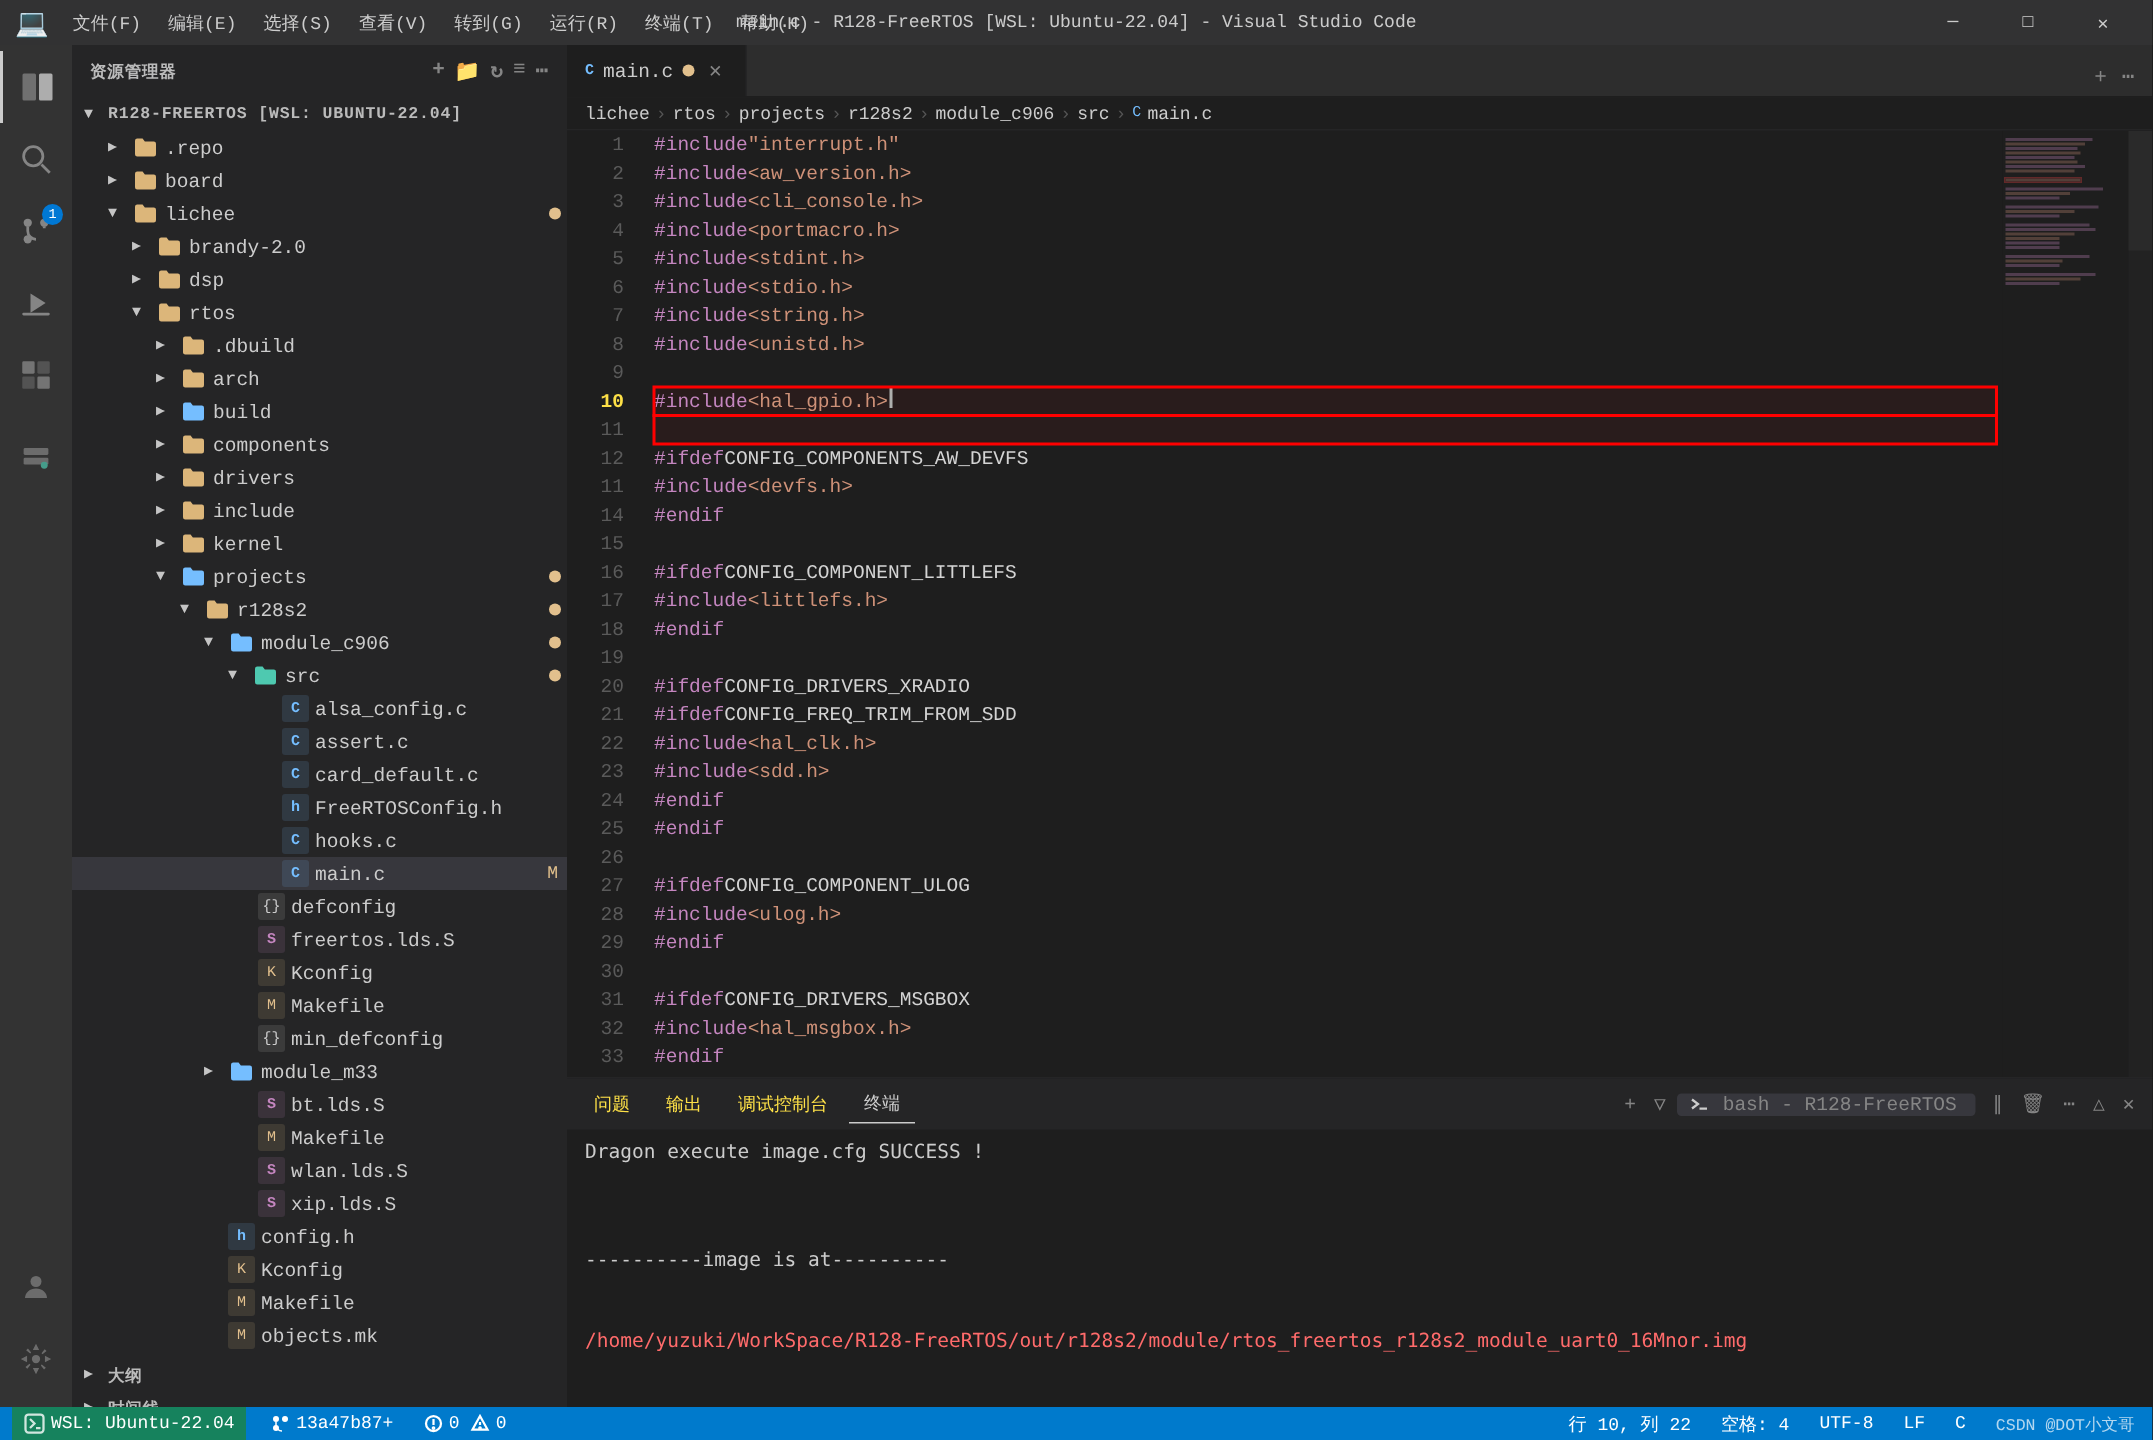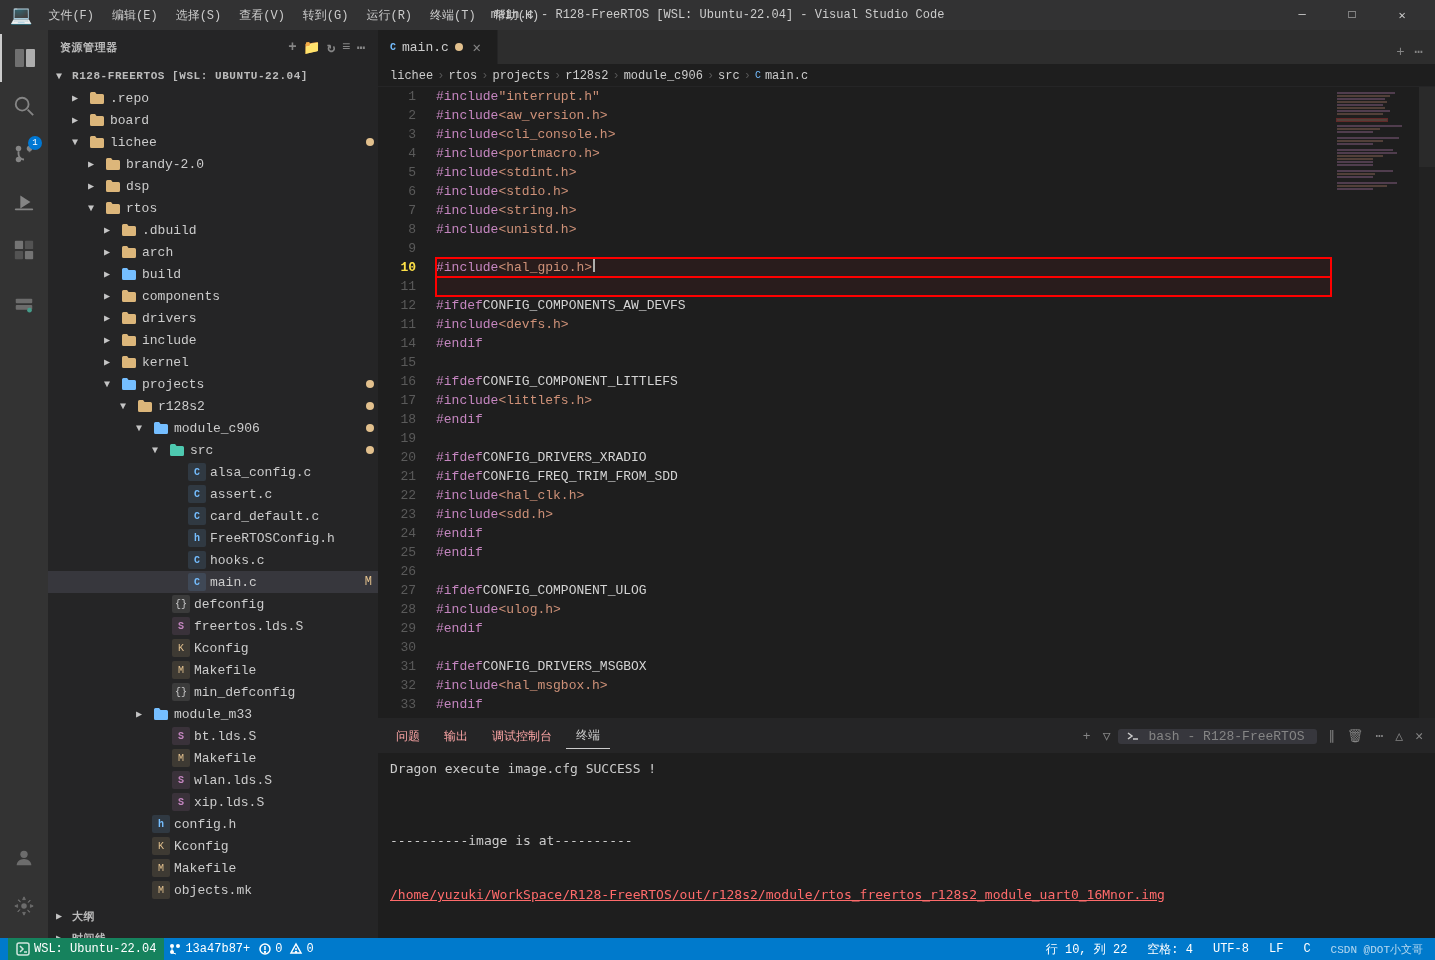--- a/index.html
+++ b/index.html
@@ -348,21 +348,21 @@
       align-items: center;
       padding: 0 8px;
       gap: 4px;
       border-bottom: 1px solid #1e1e1e;
       flex-shrink: 0;
     }
     .panel-tab {
       padding: 4px 10px;
       font-size: 12px;
       cursor: pointer;
-      color: #fca5a5;
+      color: #fde047;
     }
     .panel-tab.active {
       color: #cccccc;
       border-bottom: 1px solid #cccccc;
     }
     .panel-tab-actions {
       margin-left: auto;
       display: flex;
       gap: 4px;
       align-items: center;
@@ -378,34 +378,34 @@
       overflow-y: auto;
       padding: 6px 12px;
       font-size: 13px;
       line-height: 18px;
       font-family: 'Consolas', monospace;
       color: #cccccc;
     }
     .terminal-content::-webkit-scrollbar { width: 6px; }
     .terminal-content::-webkit-scrollbar-thumb { background: #424242; }
     .t-line { display: block; }
-    .t-path { color: #ff6b6b; text-decoration: underline; }
+    .t-path { color: #ff6b6b; }
 
     
     .status-bar {
       height: 22px;
       background: #007acc;
       display: flex;
       align-items: center;
       padding: 0 8px;
       font-size: 12px;
       color: white;
       flex-shrink: 0;
     }
-    .status-left { display: flex; align-items: center; gap: 0; }
+    .status-left { display: flex; align-items: center; gap: 12px; }
     .status-right { margin-left: auto; display: flex; align-items: center; gap: 12px; }
     .status-item {
       display: flex;
       align-items: center;
       gap: 3px;
       cursor: pointer;
       padding: 0 4px;
     }
     .status-wsl {
       background: #16825d;

